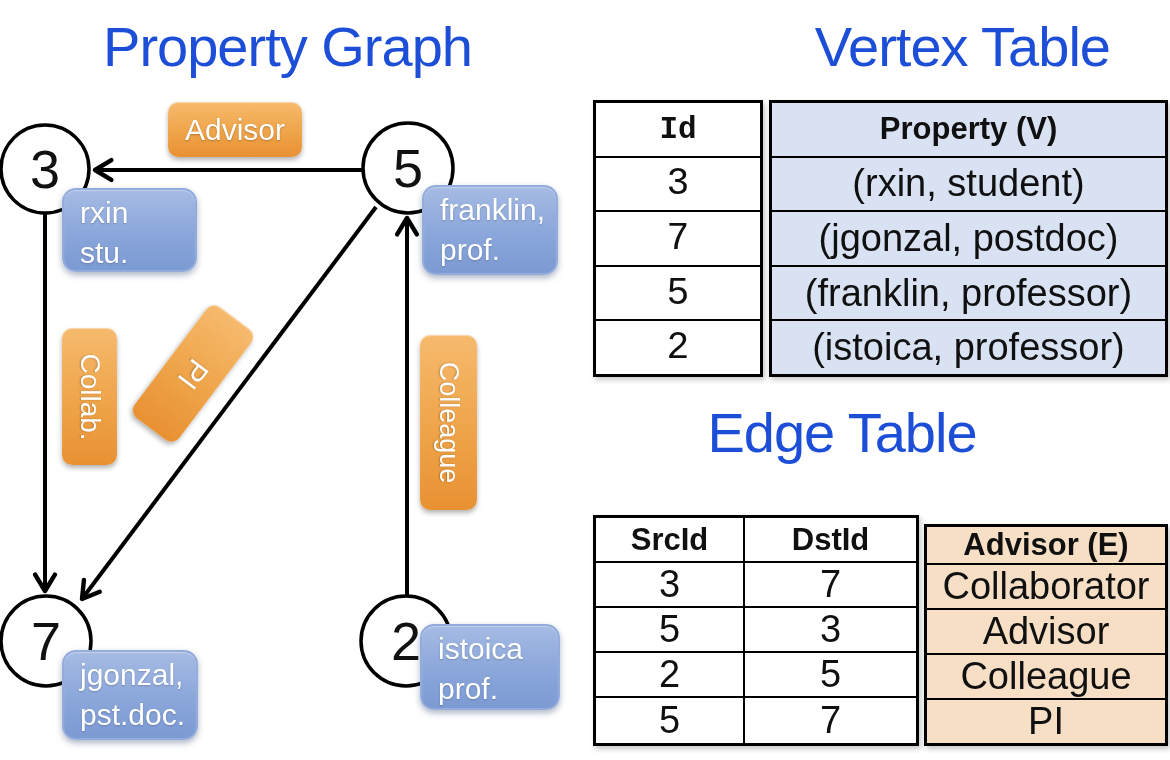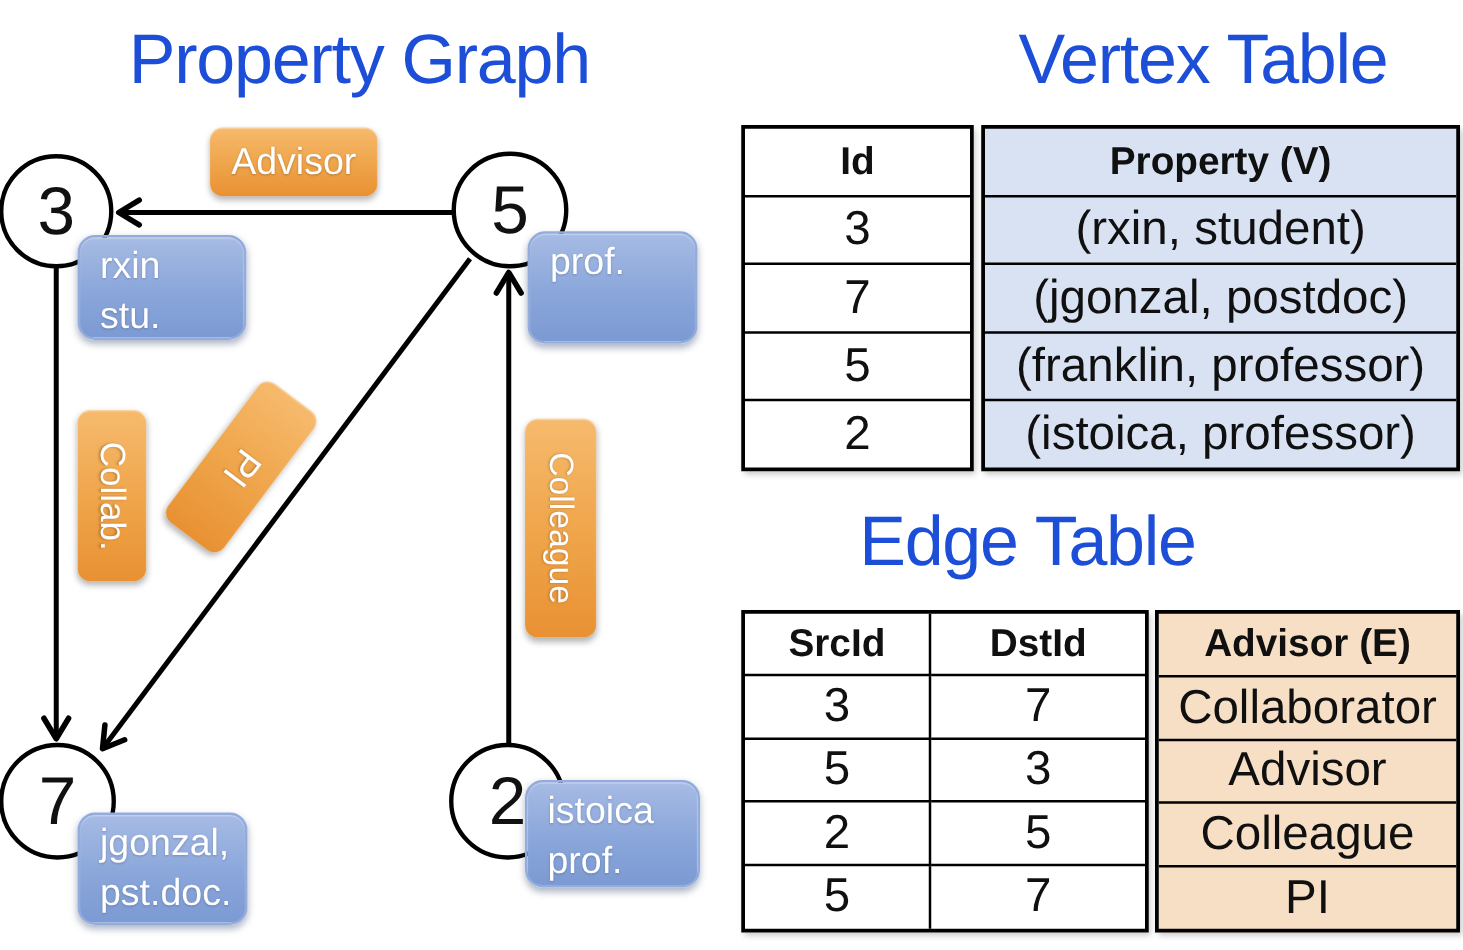--- a/index.html
+++ b/index.html
@@ -8,21 +8,21 @@
     overflow:hidden; font-family:"Liberation Sans", sans-serif;
   }
 
   
   .big-title {
     position:absolute; text-align:center; font-size:56px; font-weight:400;
     color:#1d4ed8; letter-spacing:-1px; white-space:nowrap;
   }
   #pg-title { left:0; top:14px; width:575px; }
   #vt-title { left:570px; top:14px; width:540px;text-align:right; }
-  #et-title { left:552px; top:400px; width:540px; }
+  #et-title { left:572px; top:400px; width:540px; }
 
   
   #graph-svg { position:absolute; left:0; top:0; }
 
   .node-num {
     position:absolute; width:70px; height:70px; display:flex;
     align-items:center; justify-content:center; font-size:54px; color:#111;
   }
 
   
@@ -50,27 +50,27 @@
     text-shadow:0 1px 2px rgba(0,0,0,0.20);
   }
   #vbox-rxin     { left:62px;  top:188px; width:135px; height:84px; }
   #vbox-franklin { left:422px; top:185px; width:136px; height:90px; }
   #vbox-jgonzal  { left:62px;  top:650px; width:136px; height:90px; }
   #vbox-istoica  { left:420px; top:624px; width:140px; height:86px; }
 
   
   .tbl { position:absolute; display:flex; }
   #vertex-tbl { left:593px; top:100px; width:575px; height:277px; gap:6px; }
-  #edge-tbl   { left:593px; top:488px; width:575px; height:258px; gap:5px; }
+  #edge-tbl   { left:593px; top:488px; width:575px; height:258px; gap:5px;align-items:flex-end; }
 
   .tcol {
     box-sizing:border-box; border:3px solid #000; display:flex; flex-direction:column;
     background:#fff; box-shadow:2px 3px 5px rgba(0,0,0,0.22);
   }
-  #vt-id-col   { width:186px; }
+  #vt-id-col   { width:170px;font-family:Liberation Mono, monospace; }
   #vt-prop-col { flex:1; background:#d9e2f3; }
   #et-prop-col { flex:1; background:#f6dfc5; }
 
   .cell {
     flex:1; display:flex; align-items:center; justify-content:center;
     font-size:38px; color:#101010; border-bottom:2.5px solid #000; white-space:nowrap;
   }
   .cell:last-child { border-bottom:none; }
   .hcell { font-weight:bold; font-size:31px; }
 
@@ -124,20 +124,21 @@
 </div>
 <div id="lbl-colleague" class="elabel">
   <span class="vert-text">Colleague</span>
 </div>
 
 <div id="vbox-rxin" class="vbox">
   <div>rxin</div>
   <div>stu.</div>
 </div>
 <div id="vbox-franklin" class="vbox">
+  <div>franklin,</div>
   <div>prof.</div>
 </div>
 <div id="vbox-jgonzal" class="vbox">
   <div>jgonzal,</div>
   <div>pst.doc.</div>
 </div>
 <div id="vbox-istoica" class="vbox">
   <div>istoica</div>
   <div>prof.</div>
 </div>

